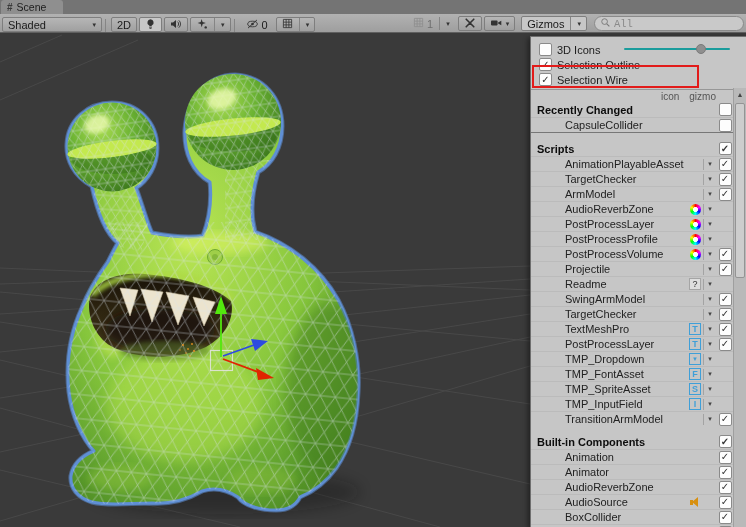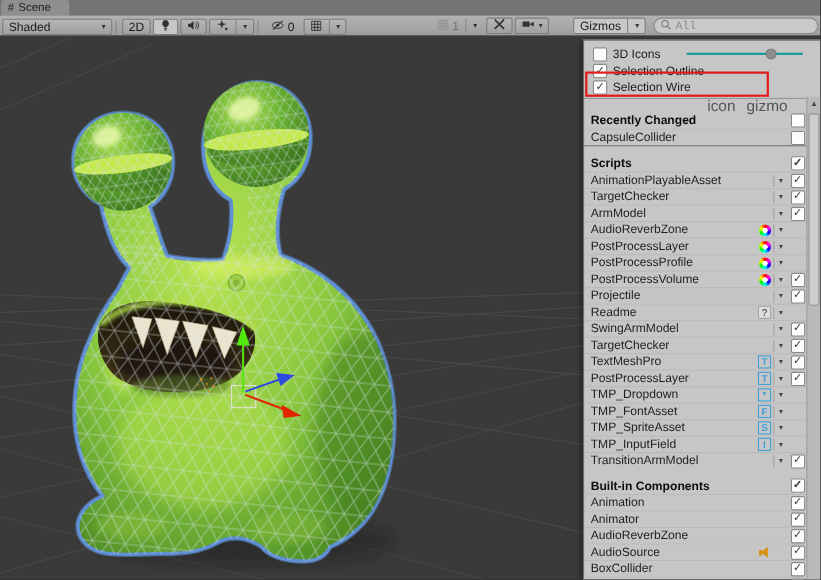--- a/index.html
+++ b/index.html
@@ -45,26 +45,26 @@
   .cb { width:13px; height:13px; background:#fdfdfd; border:1px solid #8a8a8a; border-radius:2px;
         display:inline-flex; align-items:center; justify-content:center;
         font-size:10px; color:#333; line-height:1; flex:none; }
   .slider { position:absolute; right:4px; top:6px; width:106px; height:2px; background:#1b9c9c; border-radius:1px; }
   .slider .handle { position:absolute; top:-4px; width:10px; height:10px; border-radius:50%;
                     background:#8f8f8f; border:1px solid #7a7a7a; }
   .annotation { position:absolute; left:1px; top:-7px; width:167px; height:23px;
                 border:2px solid #e21b1a; pointer-events:none; z-index:5; }
   .col-headers { height:13px; border-top:1px solid #979797; display:flex; align-items:center;
                  justify-content:flex-end; padding-right:18px; gap:10px; width:203px; }
-  .col-headers span { font-size:14px; color:#555; }
+  .col-headers span { font-size:10px; color:#555; }
   .list { width:203px; height:427px; overflow:hidden; }
   .sec-head { height:15px; display:flex; align-items:center; padding:0 0 0 6px; font-weight:bold; color:#0d0d0d; }
   .sec-head .t { flex:1; }
   .grow { height:15px; display:flex; align-items:center; padding-left:6px; border-top:1px solid rgba(0,0,0,.05); }
-  .grow .rname { flex:1; color:#222; white-space:nowrap; overflow:hidden; }
+  .grow .rname { flex:1; color:#222; white-space:nowrap; overflow:hidden;margin-left:28px; }
   .ric { width:16px; height:13px; display:flex; align-items:center; justify-content:center; flex:none; }
   .rcaret { width:13px; height:11px; display:flex; align-items:center; justify-content:center;
             border-left:1px solid #a3a3a3; font-size:7px; color:#444; flex:none; }
   .rcaret.empty, .ric.empty { border:none; }
   .rcb { width:18px; display:flex; justify-content:center; flex:none; }
   .sec-gap { height:8px; }
   .hr-dark { height:1px; background:#777; }
   .wheel { width:11px; height:11px; border-radius:50%;
            background:radial-gradient(circle,#ffffff 0 2.2px,rgba(255,255,255,0) 2.6px),
                       conic-gradient(#f00,#f0f,#00f,#0ff,#0f0,#ff0,#f00); }
@@ -157,21 +157,21 @@
               <path d="M2.2 2.2l7.6 7.6M9.8 2.2l-7.6 7.6" stroke="#333" stroke-width="1.6" stroke-linecap="round"></path>
             </svg></span>
       </div>
       <div class="tb">
         <span><svg width="13" height="12" viewBox="0 0 13 12">
               <rect x="1" y="3.6" width="6.6" height="4.8" rx=".8" fill="#333"></rect>
               <path d="M8.1 5.6l3.2-1.8v4.4L8.1 6.4z" fill="#333"></path>
             </svg></span>
         <span class="caret">▾</span>
       </div>
-      <div class="tb pressed" style="margin-left:22px">
+      <div class="tb pressed" style="margin-left:6px">
         <span>Gizmos</span>
         <span class="vsep"></span>
         <span class="caret">▾</span>
       </div>
       <div class="searchbox" style="margin-left:7px">
         <span><svg width="11" height="11" viewBox="0 0 12 12">
               <circle cx="5" cy="5" r="3.1" stroke="#777" stroke-width="1" fill="none"></circle>
               <line x1="7.4" y1="7.4" x2="10.2" y2="10.2" stroke="#777" stroke-width="1.2"></line>
             </svg></span>
         <input placeholder="All" style="">

